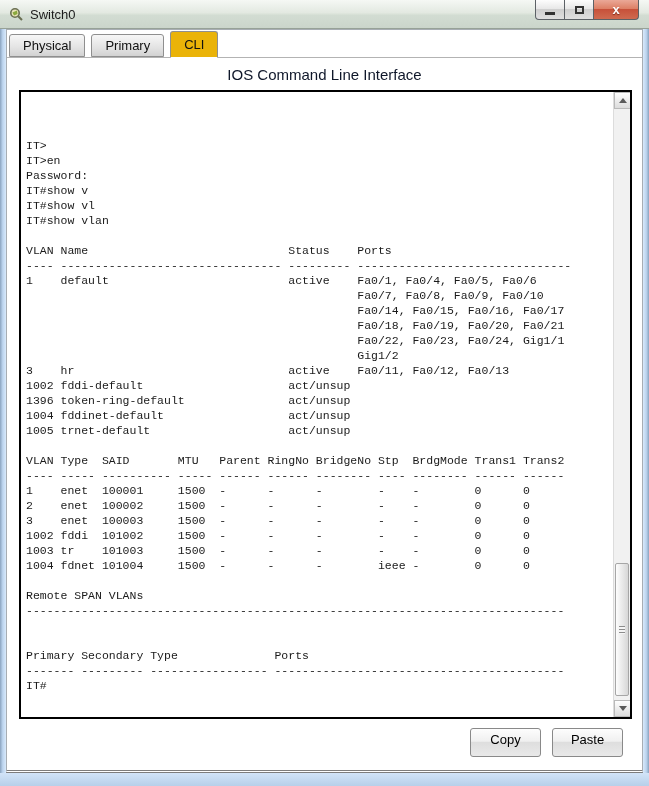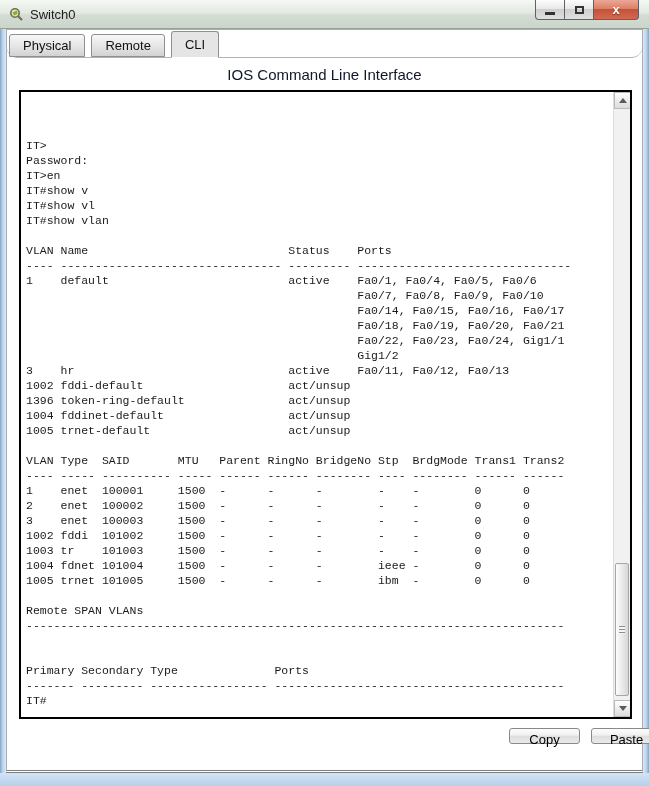--- a/index.html
+++ b/index.html
@@ -43,30 +43,29 @@
   .dialog{
     position:absolute;left:6px;top:29px;width:637px;height:744px;
     background:#fff;box-sizing:border-box;
     border:1px solid #a7adb3;border-bottom:3px double #7d7d7d;
   }
   
   .tabstrip{
     position:absolute;left:0;top:1px;width:100%;height:27px;
     display:flex;align-items:flex-end;padding-left:2px;box-sizing:border-box;
     border-bottom:1px solid #b3b3b3;
-    border-radius:10px;
   }
   .tab{
     box-sizing:border-box;height:23px;padding:0 13px;margin-right:6px;
     display:flex;align-items:center;font-size:13px;color:#111;
     background:linear-gradient(#f7f7f7,#e3e3e3 60%,#d2d2d2);
     border:1px solid #8f8f8f;border-radius:3px 3px 0 0;cursor:default;
   }
   .tab.active{
-    height:27px;background:#e5e5e5;border-bottom:1px solid #fff;
+    height:27px;background:#eab308;border-bottom:1px solid #fff;
     margin-bottom:-1px;z-index:2;
   }
   
   .cli-header{
     position:absolute;left:0;top:36px;width:100%;text-align:center;
     font-size:15px;color:#0f172a;
   }
   
   .terminal{
     position:absolute;left:12px;top:60px;width:613px;height:629px;
@@ -96,24 +95,24 @@
     position:absolute;left:1px;width:14px;top:471px;height:133px;
     background:linear-gradient(90deg,#fdfdfd,#ececec 45%,#d7d7d7);
     border:1px solid #a6a6a6;border-radius:2px;box-sizing:border-box;
   }
   .sb-grip{
     position:absolute;left:3px;right:3px;top:50%;margin-top:-4px;height:8px;
     background:repeating-linear-gradient(#8c8c8c 0 1px,#f5f5f5 1px 3px);
   }
   
   .btn{
-    position:absolute;width:71px;height:16px;box-sizing:border-box;
+    position:absolute;width:71px;height:29px;box-sizing:border-box;
     background:linear-gradient(#fdfdfd,#f0f0f0 45%,#dedede 50%,#e9e9e9);
     border:1px solid #898989;border-radius:3px;
-    font-size:13px;color:#000;text-align:center;line-height:21px;cursor:default;margin-left:39px;
+    font-size:13px;color:#000;text-align:center;line-height:21px;cursor:default;
   }
   .btn.copy{left:463px;top:698px;}
   .btn.paste{left:545px;top:698px;}
 </style>
 </head>
 <body>
 
 <div class="titlebar">
   <span class="win-icon">
     <svg width="15" height="15" viewBox="0 0 15 15">
@@ -140,37 +139,37 @@
 <div class="frame-right"></div>
 <div class="frame-bottom"></div>
 
 <div class="dialog">
 
   <div class="tabstrip">
     <div class="tab">
       <span>Physical</span>
     </div>
     <div class="tab">
-      <span>Remote</span>
+      <span>Primary</span>
     </div>
     <div class="tab active">
       <span>CLI</span>
     </div>
   </div>
 
   <div class="cli-header">IOS Command Line Interface</div>
 
   <div class="terminal">
     <div class="term-text">
         <div class="tline"></div>
         <div class="tline"></div>
         <div class="tline"></div>
         <div class="tline">IT&gt;</div>
+        <div class="tline">IT&gt;en</div>
         <div class="tline">Password:</div>
-        <div class="tline">IT&gt;en</div>
         <div class="tline">IT#show v</div>
         <div class="tline">IT#show vl</div>
         <div class="tline">IT#show vlan</div>
         <div class="tline"></div>
         <div class="tline">VLAN Name                             Status    Ports</div>
         <div class="tline">---- -------------------------------- --------- -------------------------------</div>
         <div class="tline">1    default                          active    Fa0/1, Fa0/4, Fa0/5, Fa0/6</div>
         <div class="tline">                                                Fa0/7, Fa0/8, Fa0/9, Fa0/10</div>
         <div class="tline">                                                Fa0/14, Fa0/15, Fa0/16, Fa0/17</div>
         <div class="tline">                                                Fa0/18, Fa0/19, Fa0/20, Fa0/21</div>
@@ -183,21 +182,20 @@
         <div class="tline">1005 trnet-default                    act/unsup</div>
         <div class="tline"></div>
         <div class="tline">VLAN Type  SAID       MTU   Parent RingNo BridgeNo Stp  BrdgMode Trans1 Trans2</div>
         <div class="tline">---- ----- ---------- ----- ------ ------ -------- ---- -------- ------ ------</div>
         <div class="tline">1    enet  100001     1500  -      -      -        -    -        0      0</div>
         <div class="tline">2    enet  100002     1500  -      -      -        -    -        0      0</div>
         <div class="tline">3    enet  100003     1500  -      -      -        -    -        0      0</div>
         <div class="tline">1002 fddi  101002     1500  -      -      -        -    -        0      0</div>
         <div class="tline">1003 tr    101003     1500  -      -      -        -    -        0      0</div>
         <div class="tline">1004 fdnet 101004     1500  -      -      -        ieee -        0      0</div>
-        <div class="tline">1005 trnet 101005     1500  -      -      -        ibm  -        0      0</div>
         <div class="tline"></div>
         <div class="tline">Remote SPAN VLANs</div>
         <div class="tline">------------------------------------------------------------------------------</div>
         <div class="tline"></div>
         <div class="tline"></div>
         <div class="tline">Primary Secondary Type              Ports</div>
         <div class="tline">------- --------- ----------------- ------------------------------------------</div>
         <div class="tline">IT#</div>
       </div>
     <div class="vscroll">

